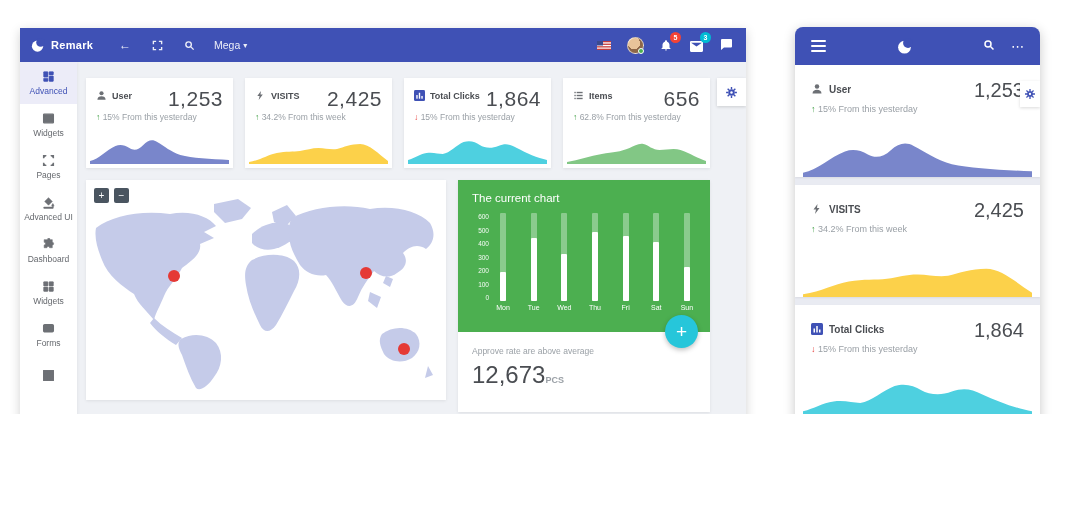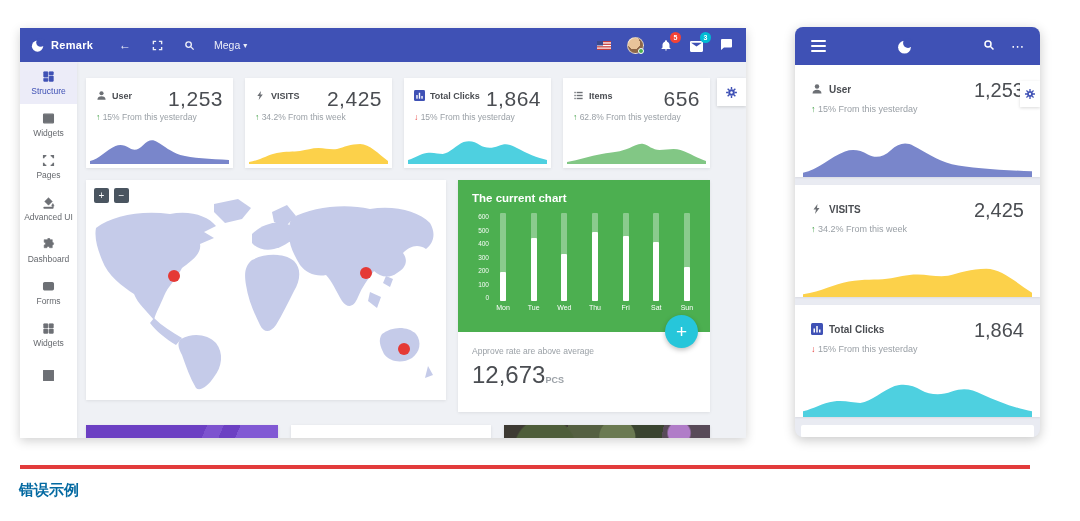--- a/index.html
+++ b/index.html
@@ -1,18 +1,18 @@
 <!DOCTYPE html>
 <html><head>
 <meta charset="utf-8">
 <style>
   * { margin:0; padding:0; box-sizing:border-box; }
   html,body { width:1080px; height:521px; background:#fff;
     font-family:"Liberation Sans","DejaVu Sans",sans-serif; }
-  .stage { position:relative; width:1080px; height:521px; overflow:hidden; }
+  .stage { position:relative; width:1080px; height:414px; overflow:hidden; }
 
   
   .main-dash { position:absolute; left:20px; top:28px; width:726px; height:410px;
     background:#eff1f5; box-shadow:0 3px 10px rgba(0,0,0,.18); overflow:hidden; }
   .navbar { height:34px; background:#3f51b5; display:flex; align-items:center; color:#fff; }
   .brand { width:76px; display:flex; align-items:center; gap:6px; padding-left:10px; }
   .brand-name { font-size:11px; font-weight:bold; letter-spacing:.3px; }
   .nav-icons { display:flex; align-items:center; gap:18px; margin-left:22px; font-size:12px; color:rgba(255,255,255,.9); }
   .nav-ic { width:14px; height:14px; display:flex; align-items:center; justify-content:center; cursor:pointer; }
   .mega { font-size:10.5px; font-weight:normal; display:flex; gap:3px; align-items:center; cursor:pointer; }
@@ -52,21 +52,21 @@
 
   .mid-row { display:flex; gap:12px; margin-top:12px; align-items:flex-start; }
   .map-card { width:360px; height:220px; background:#fff; box-shadow:0 1px 3px rgba(0,0,0,.08); position:relative; overflow:hidden; }
   .map-card svg.world { position:absolute; inset:0; }
   .zoom-btns { position:absolute; left:8px; top:8px; display:flex; gap:5px; z-index:3; }
   .zbtn { width:15px; height:15px; background:#4a5560; color:#fff; border-radius:2px; font-size:10px;
     display:flex; align-items:center; justify-content:center; cursor:pointer; line-height:1; }
 
   .right-card { flex:1; height:232px; background:#fff; box-shadow:0 1px 3px rgba(0,0,0,.08); position:relative; }
   .green-sec { height:152px; background:#4caf50; padding:12px 14px 0; }
-  .chart-title { color:#fff; font-size:11.5px; font-weight:bold; }
+  .chart-title { color:#fff; font-size:11.5px; font-weight:normal; }
   .chart-area { display:flex; margin-top:9px; }
   .yticks { width:22px; height:88px; display:flex; flex-direction:column; justify-content:space-between;
     align-items:flex-end; padding-right:5px; color:rgba(255,255,255,.95); font-size:6.5px; }
   .bars-wrap { flex:1; }
   .bars { display:flex; justify-content:space-between; height:88px; padding:0 6px; }
   .bar-track { width:6px; height:88px; background:rgba(255,255,255,.35); border-radius:1px; position:relative; }
   .bar-fill { position:absolute; bottom:0; left:0; width:100%; background:#fff; border-radius:1px; }
   .xlabels { display:flex; justify-content:space-between; padding:0 0px; margin-top:3px;
     color:#fff; font-size:7px; }
   .xlabels span { width:18px; text-align:center; }
@@ -183,21 +183,21 @@
 
     <div class="dash-body">
       <div class="sidebar">
         <div class="side-item active">
           <svg viewBox="0 0 24 24" stroke="none">
             <rect x="3" y="3" width="8" height="10" rx="1"></rect>
               <rect x="13" y="3" width="8" height="6" rx="1"></rect>
             <rect x="3" y="15" width="8" height="6" rx="1"></rect>
               <rect x="13" y="11" width="8" height="10" rx="1"></rect>
             </svg>
-          <span>Structure</span>
+          <span>Advanced</span>
         </div>
         <div class="side-item">
           <svg viewBox="0 0 24 24" fill="none" stroke-width="2.4">
             <rect x="3" y="4" width="18" height="16" rx="1"></rect>
               <path d="M3 10h18M3 15h18"></path>
             </svg>
           <span>Widgets</span>
         </div>
         <div class="side-item">
           <svg viewBox="0 0 24 24" fill="none" stroke-width="2.6">
@@ -211,36 +211,36 @@
               <path d="M20 14c1 1.6 2 2.8 2 4a2 2 0 1 1-4 0c0-1.2 1-2.4 2-4z"></path>
             <rect x="3" y="20.5" width="18" height="2.4" rx="1"></rect>
             </svg>
           <span>Advanced UI</span>
         </div>
         <div class="side-item">
           <svg viewBox="0 0 24 24" stroke="none">
             <path d="M10 3a2.5 2.5 0 0 1 5 0h4v5a2.5 2.5 0 0 1 0 5v5h-5a2.5 2.5 0 0 0-5 0H4v-5a2.5 2.5 0 0 0 0-5V3z"></path>
             </svg>
           <span>Dashboard</span>
-        </div>
-        <div class="side-item">
-          <svg viewBox="0 0 24 24" fill="none" stroke-width="2.4">
-            <rect x="3" y="5" width="18" height="13" rx="2"></rect>
-              <path d="M8 11h8" stroke-width="2"></path>
-            </svg>
-          <span>Forms</span>
         </div>
         <div class="side-item">
           <svg viewBox="0 0 24 24" stroke="none">
             <rect x="3" y="3" width="8" height="8" rx="1"></rect>
               <rect x="13" y="3" width="8" height="8" rx="1"></rect>
             <rect x="3" y="13" width="8" height="8" rx="1"></rect>
               <rect x="13" y="13" width="8" height="8" rx="1"></rect>
             </svg>
           <span>Widgets</span>
+        </div>
+        <div class="side-item">
+          <svg viewBox="0 0 24 24" fill="none" stroke-width="2.4">
+            <rect x="3" y="5" width="18" height="13" rx="2"></rect>
+              <path d="M8 11h8" stroke-width="2"></path>
+            </svg>
+          <span>Forms</span>
         </div>
         <div class="side-item">
           <svg viewBox="0 0 24 24" fill="none" stroke-width="2.2">
             <rect x="3" y="3" width="18" height="18"></rect>
               <path d="M3 9h18M3 15h18M9 3v18M15 3v18"></path>
             </svg>
           <span></span>
         </div>
       </div>
 

